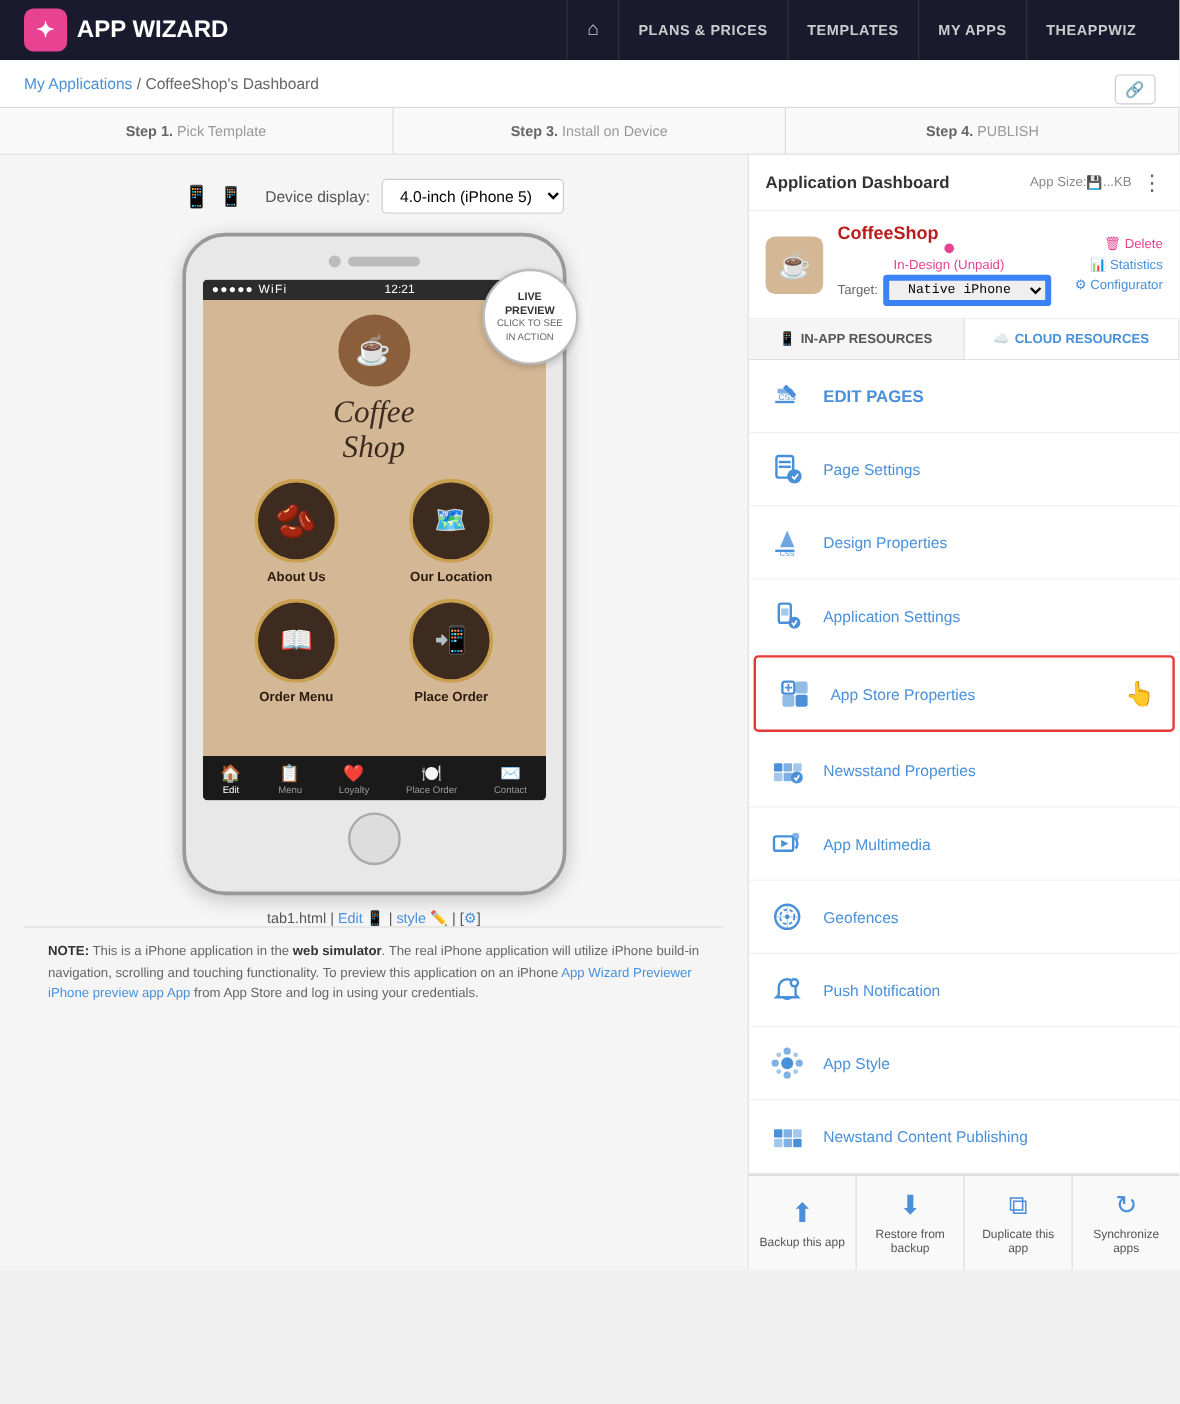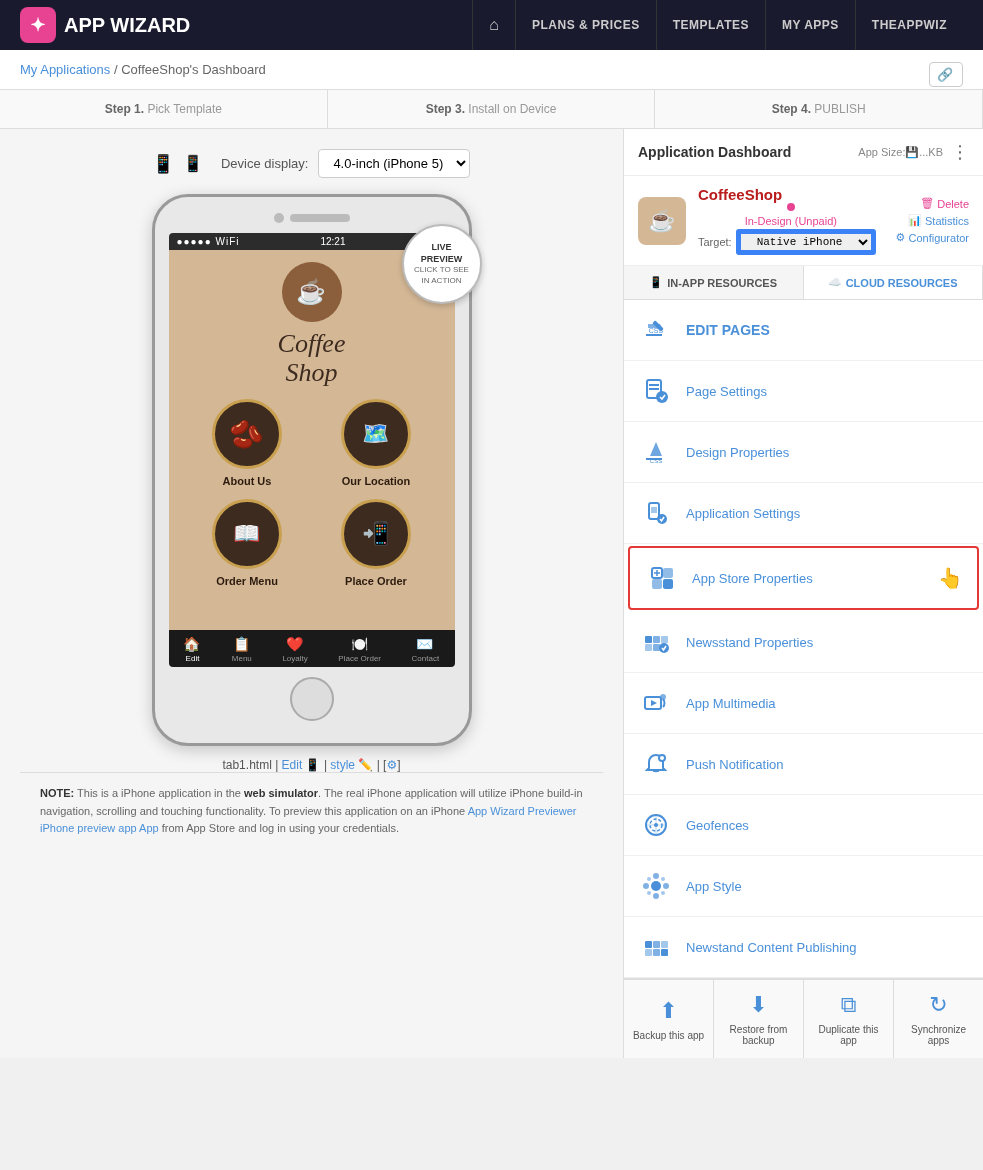--- a/index.html
+++ b/index.html
@@ -731,40 +731,40 @@
               <path d="M21 10 C23 12 23 16 21 18" stroke="#4a90d9" stroke-width="2" fill="none"></path>
               <circle cx="21" cy="8" r="3" fill="#4a90d9" opacity="0.7"></circle>
             </svg>
           </div>
           <span class="menu-item-label">App Multimedia</span>
         </div>
 
         <div class="menu-list-item">
           <div class="menu-item-icon">
             <svg width="28" height="28" viewBox="0 0 28 28">
-              <path d="M14 5 C10 5 7 8 7 12 L7 18 L5 20 L23 20 L21 18 L21 12 C21 8 18 5 14 5Z" fill="none" stroke="#4a90d9" stroke-width="2"></path>
-              <path d="M11 20 C11 22 17 22 17 20" fill="none" stroke="#4a90d9" stroke-width="1.5"></path>
-              <circle cx="20" cy="8" r="4" fill="#4a90d9"></circle>
-              <circle cx="20" cy="8" r="2" fill="white"></circle>
-            </svg>
-          </div>
-          <span class="menu-item-label">Push Notification</span>
-        </div>
-
-        <div class="menu-list-item">
-          <div class="menu-item-icon">
-            <svg width="28" height="28" viewBox="0 0 28 28">
               <circle cx="14" cy="14" r="10" fill="none" stroke="#4a90d9" stroke-width="2"></circle>
               <circle cx="14" cy="14" r="6" fill="none" stroke="#4a90d9" stroke-width="1.5" stroke-dasharray="3,2"></circle>
               <circle cx="14" cy="14" r="2" fill="#4a90d9"></circle>
               <line x1="14" y1="4" x2="14" y2="24" stroke="#4a90d9" stroke-width="1" opacity="0.4"></line>
               <line x1="4" y1="14" x2="24" y2="14" stroke="#4a90d9" stroke-width="1" opacity="0.4"></line>
             </svg>
           </div>
           <span class="menu-item-label">Geofences</span>
+        </div>
+
+        <div class="menu-list-item">
+          <div class="menu-item-icon">
+            <svg width="28" height="28" viewBox="0 0 28 28">
+              <path d="M14 5 C10 5 7 8 7 12 L7 18 L5 20 L23 20 L21 18 L21 12 C21 8 18 5 14 5Z" fill="none" stroke="#4a90d9" stroke-width="2"></path>
+              <path d="M11 20 C11 22 17 22 17 20" fill="none" stroke="#4a90d9" stroke-width="1.5"></path>
+              <circle cx="20" cy="8" r="4" fill="#4a90d9"></circle>
+              <circle cx="20" cy="8" r="2" fill="white"></circle>
+            </svg>
+          </div>
+          <span class="menu-item-label">Push Notification</span>
         </div>
 
         <div class="menu-list-item">
           <div class="menu-item-icon">
             <svg width="28" height="28" viewBox="0 0 28 28">
               <circle cx="14" cy="14" r="5" fill="#4a90d9"></circle>
               <circle cx="14" cy="4" r="3" fill="#4a90d9" opacity="0.7"></circle>
               <circle cx="14" cy="24" r="3" fill="#4a90d9" opacity="0.7"></circle>
               <circle cx="4" cy="14" r="3" fill="#4a90d9" opacity="0.7"></circle>
               <circle cx="24" cy="14" r="3" fill="#4a90d9" opacity="0.7"></circle>

